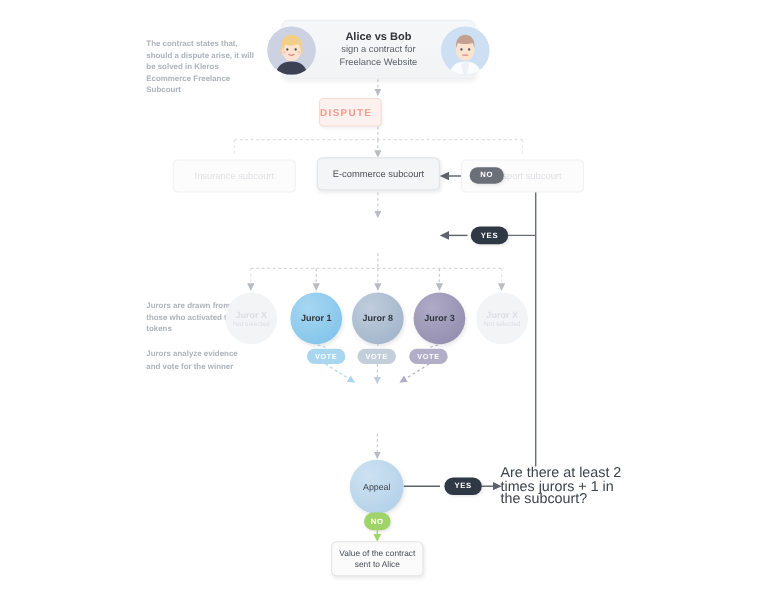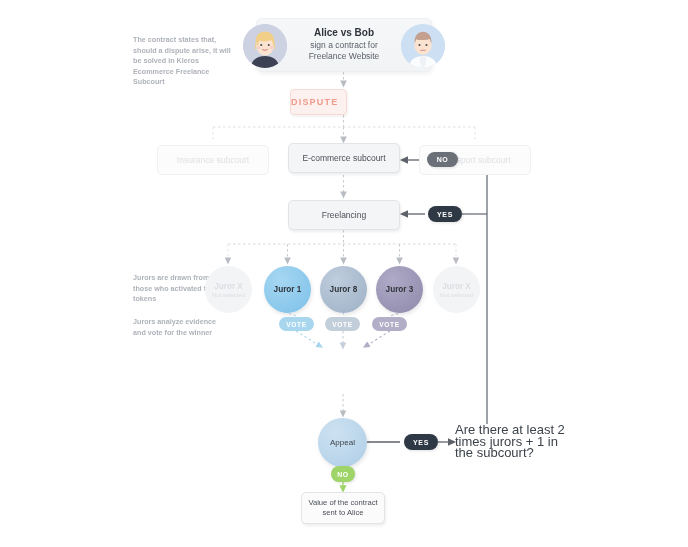--- a/index.html
+++ b/index.html
@@ -342,23 +342,20 @@
     <span>E-commerce subcourt</span>
   </div>
   <div class="node box faded" id="subcourt-transport">
     <span>Transport subcourt</span>
   </div>
 
   <div class="badge" id="badge-no-transport">
     <span>NO</span>
   </div>
 
-  <div class="node box" id="freelancing">
-    <span>Freelancing</span>
-  </div>
   <div class="badge" id="badge-yes-freelancing">
     <span>YES</span>
   </div>
 
   <div class="note" style="left:133px; top:273px; width:95px;">Jurors are drawn from those who activated the tokens</div>
   <div class="note" style="left:133px; top:317px; width:95px;">Jurors analyze evidence and vote for the winner</div>
 
   <div class="node juror faded" id="juror-x1">
     <span>Juror X</span>
     <span class="sub">Not selected</span>

